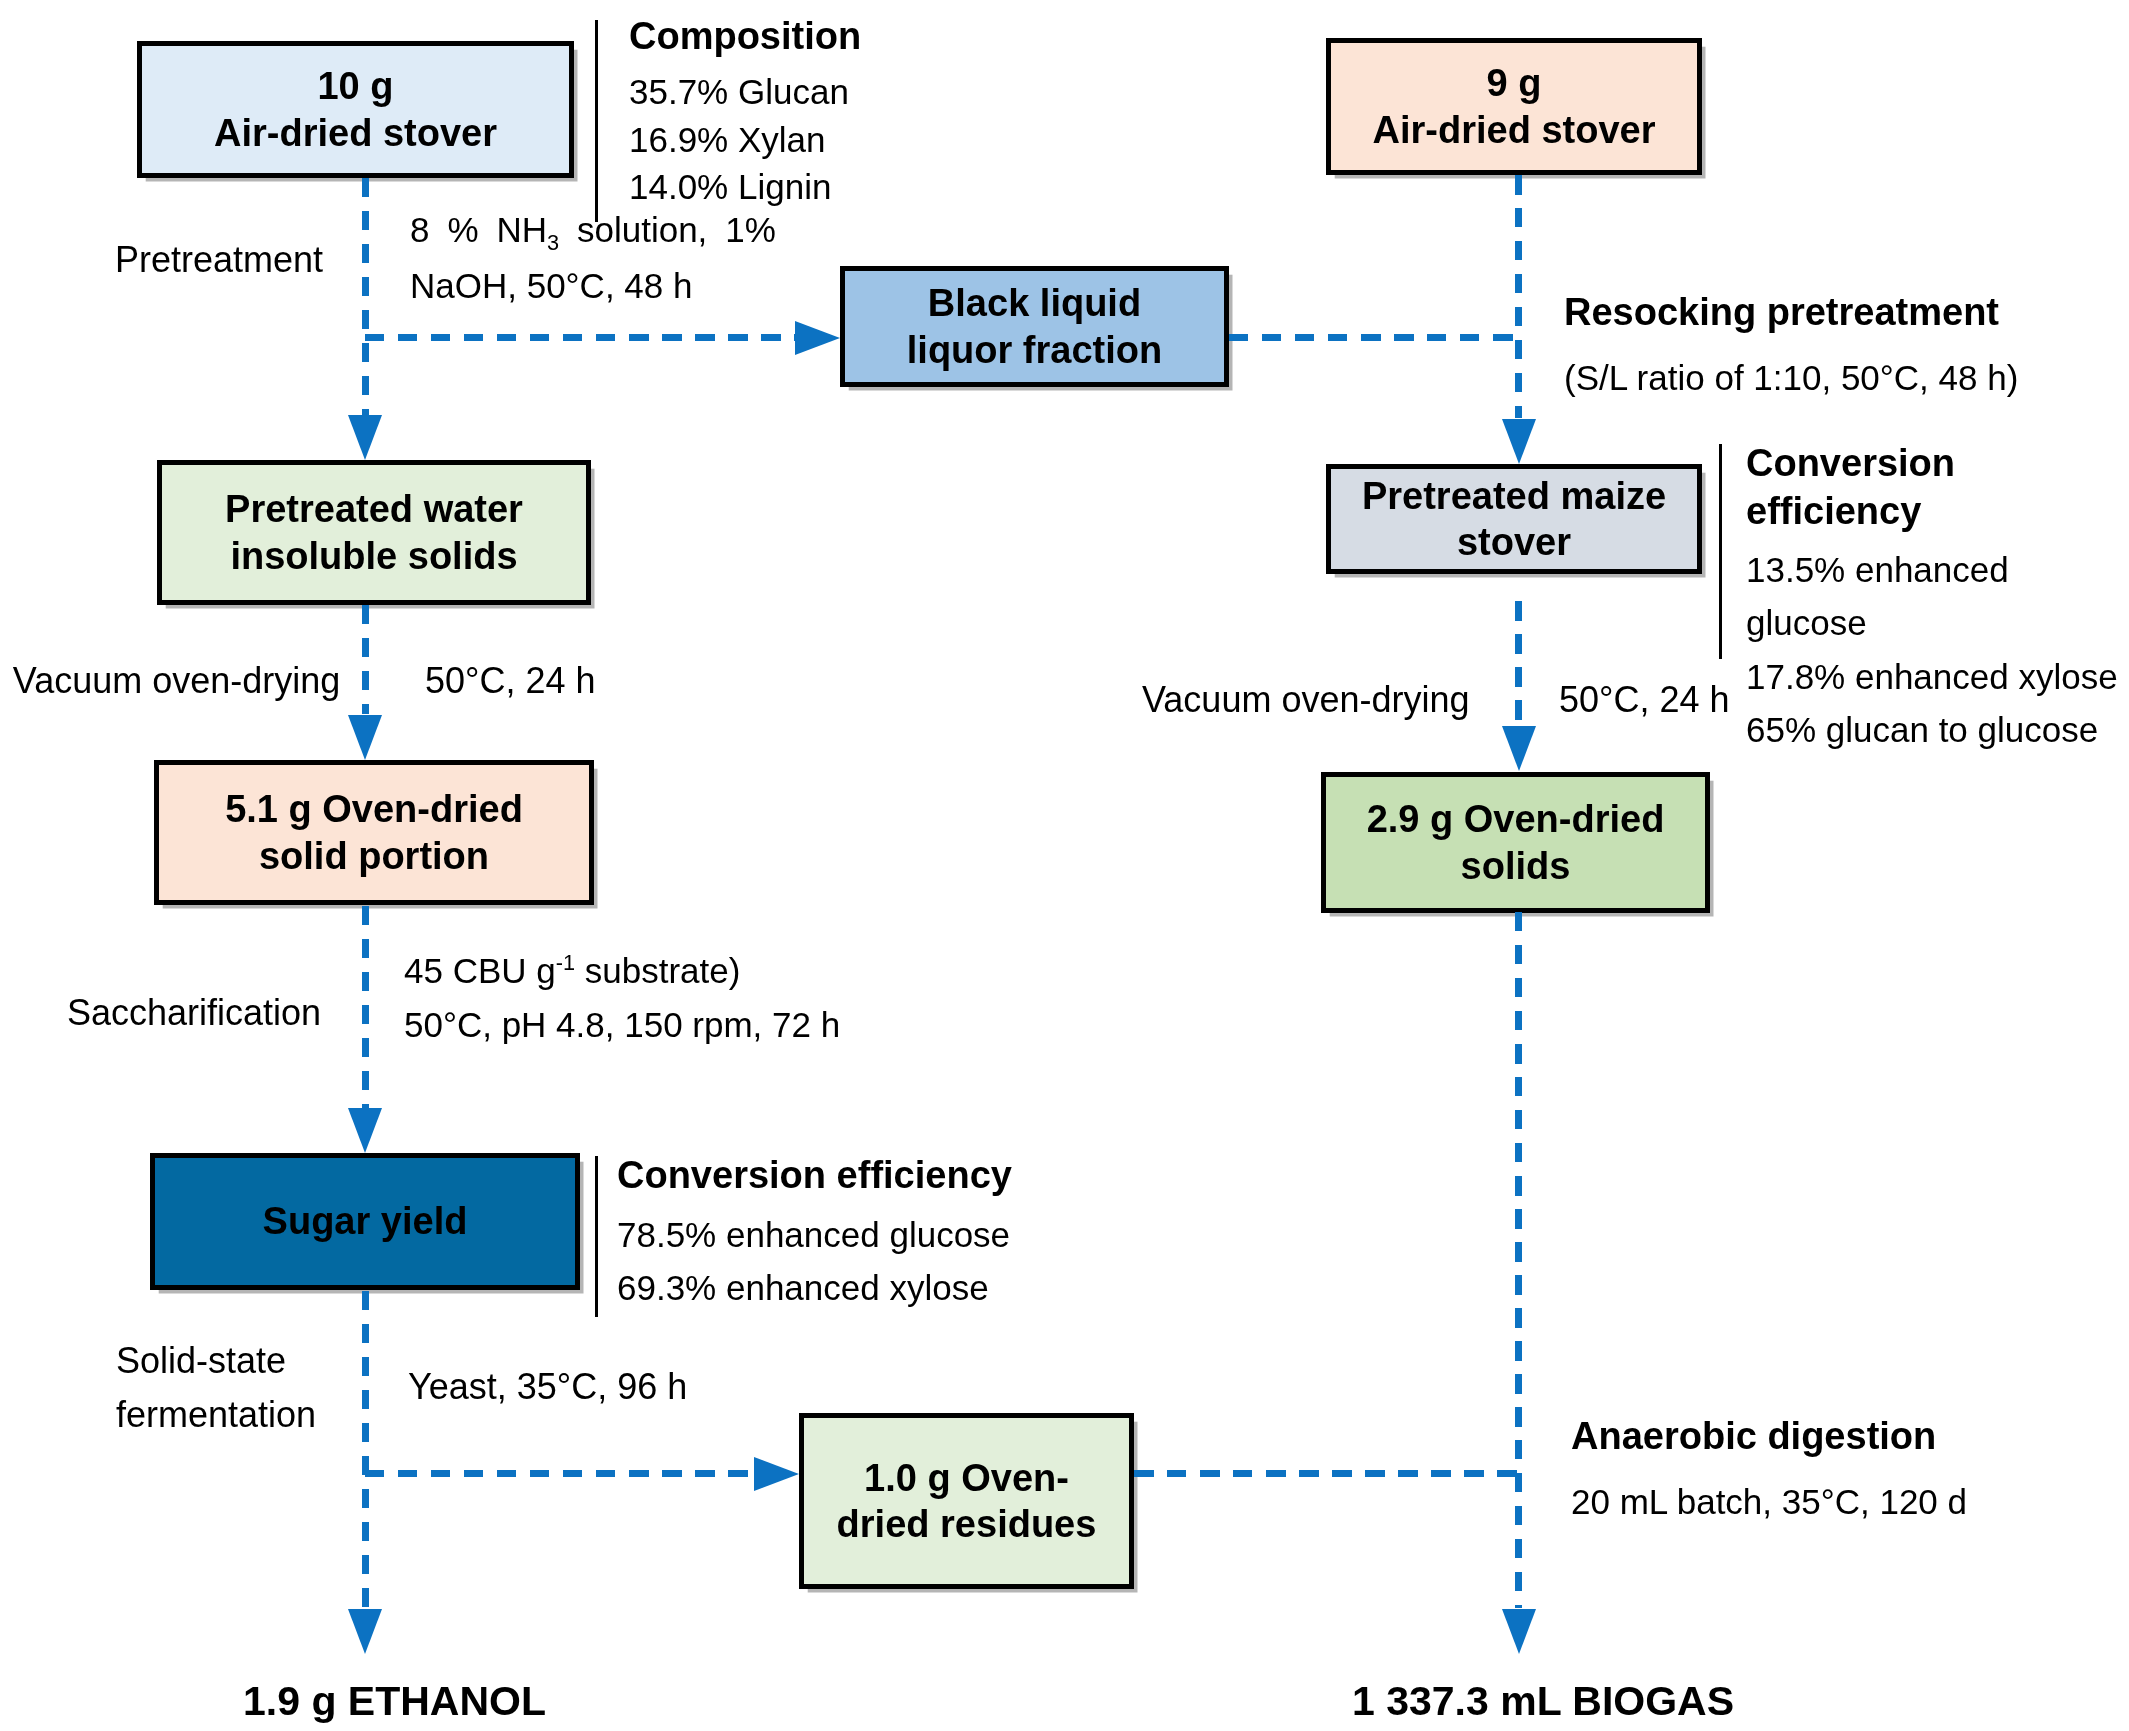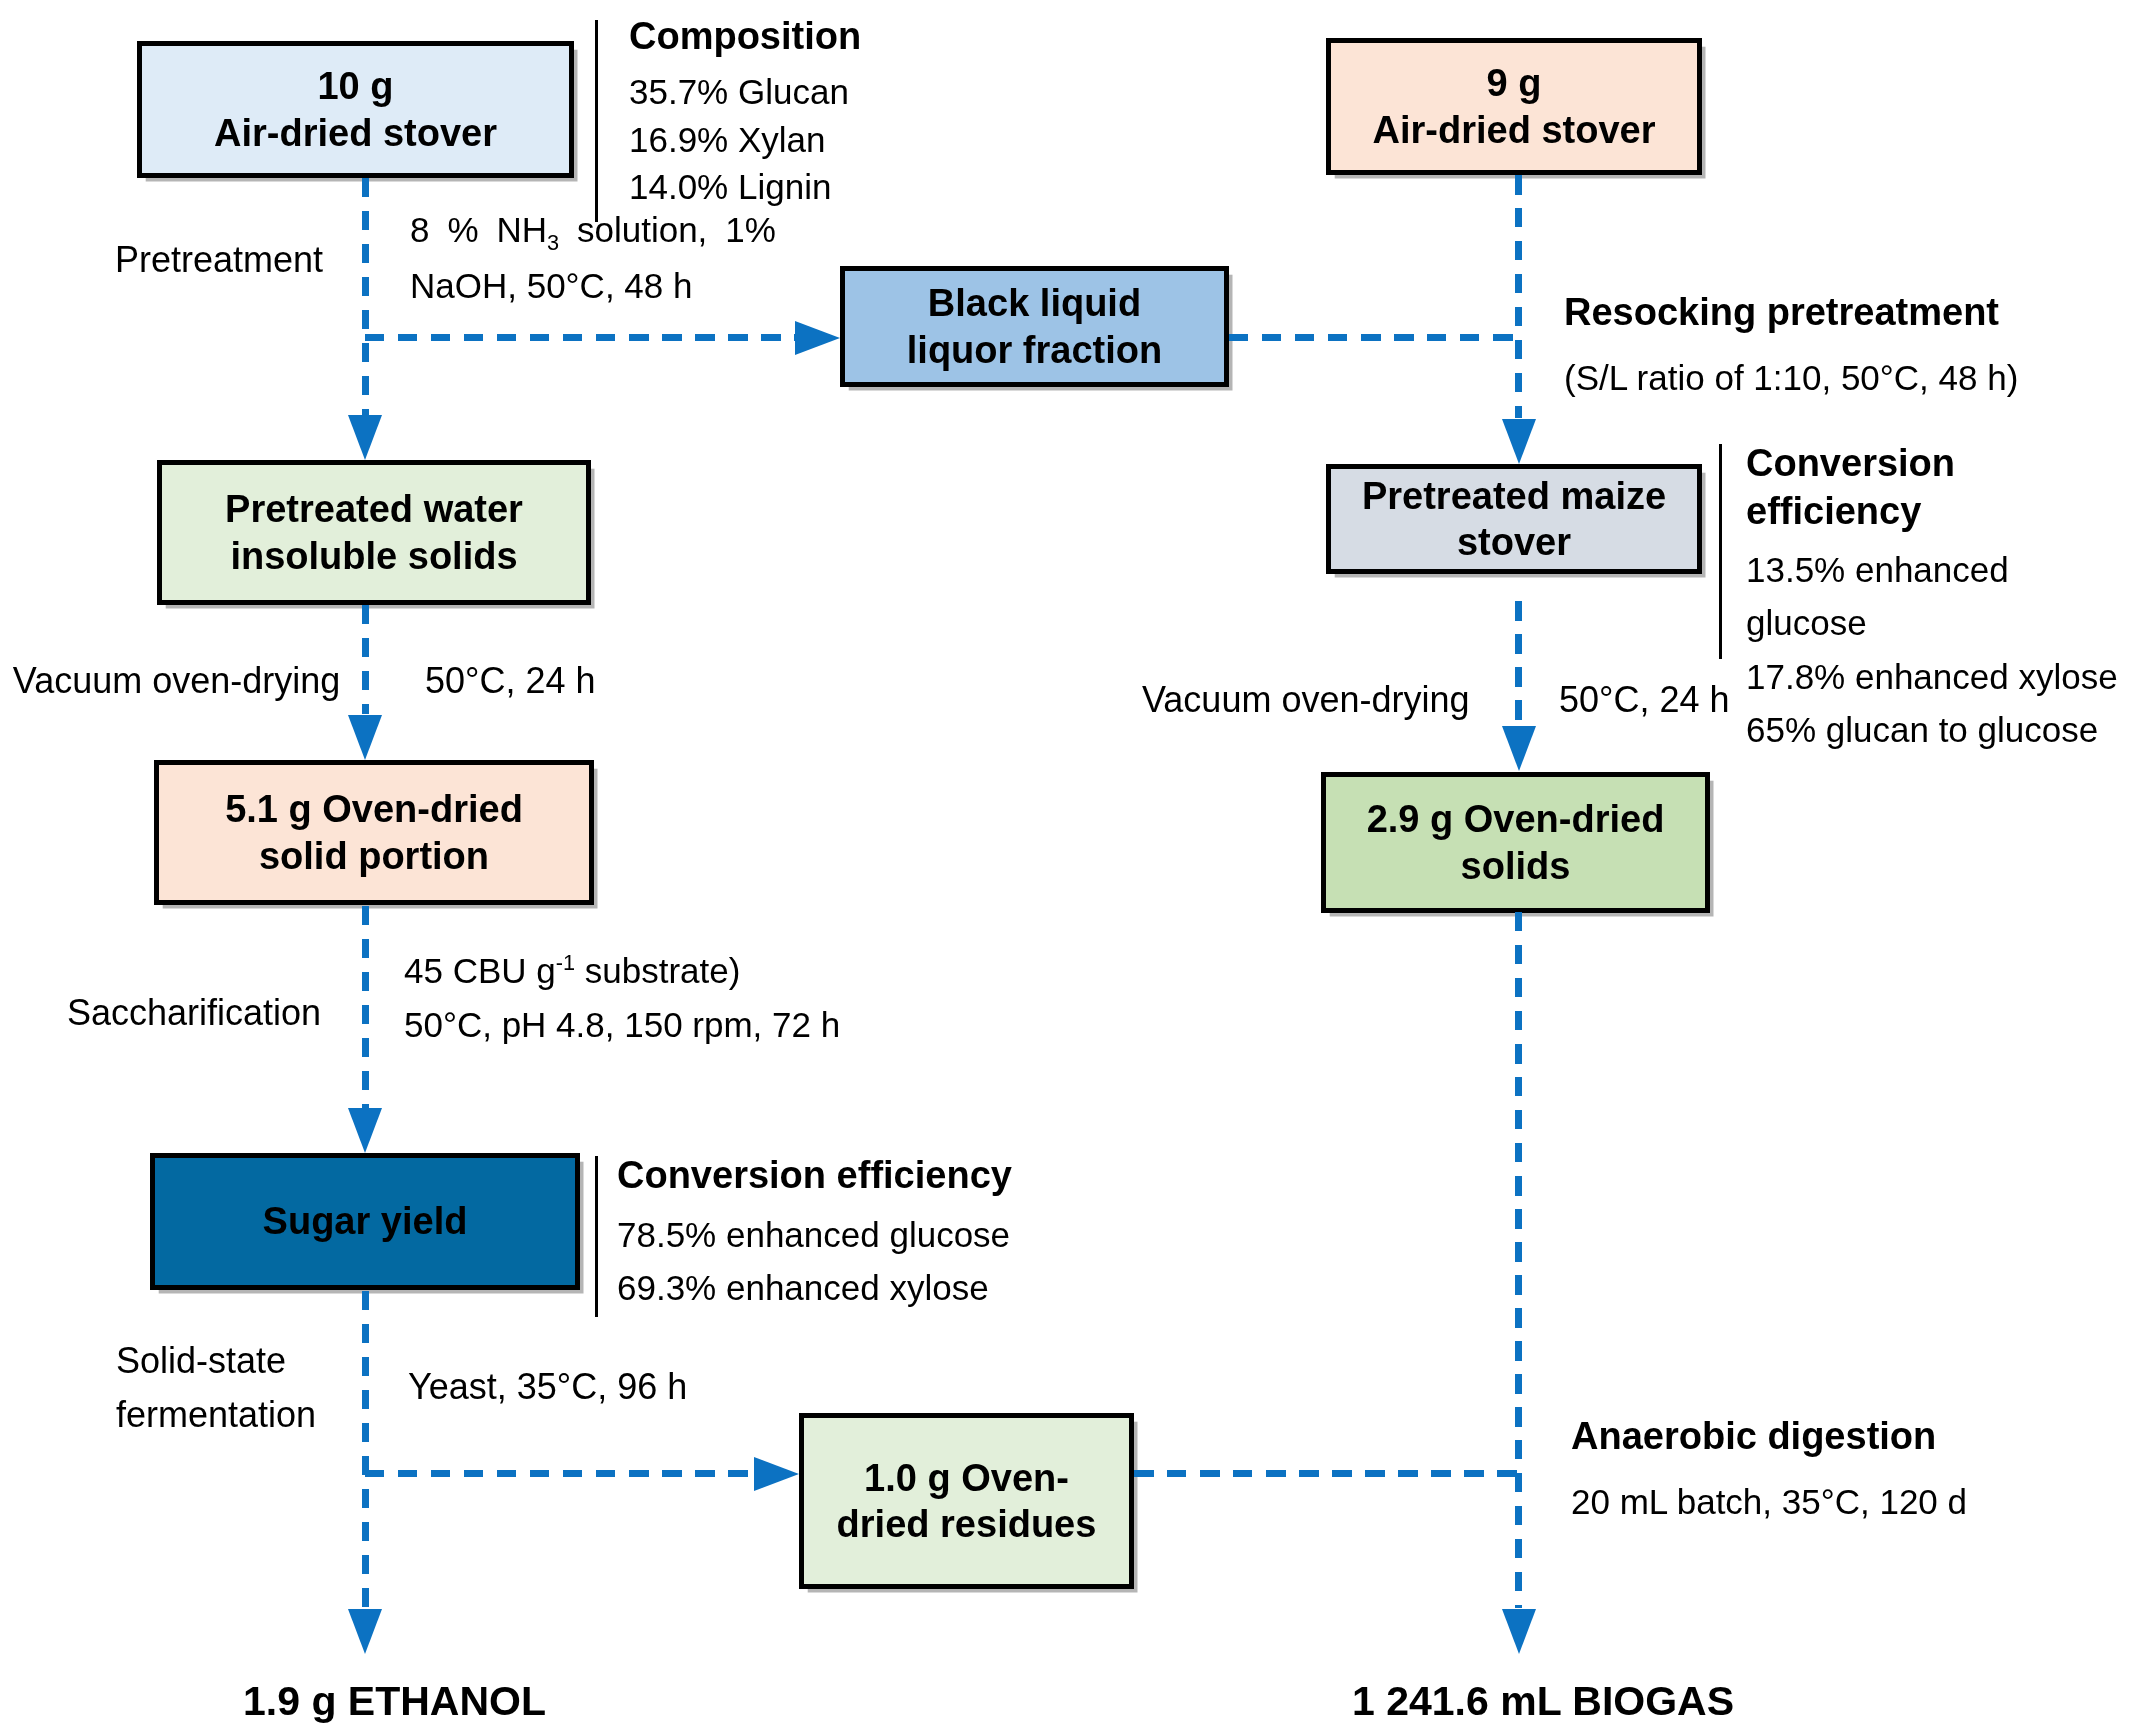--- a/index.html
+++ b/index.html
@@ -146,21 +146,21 @@
   </div>
 
   <div class="lbl" style="left:408px;top:1360px;">Yeast, 35°C, 96 h</div>
 
   <div class="note" style="left:1571px;top:1413px;">
     <div class="title" style="margin-bottom:15.4px;">Anaerobic digestion</div>
     <div>20 mL batch, 35°C, 120 d</div>
   </div>
 
   <div class="out" style="left:243px;top:1678px;">1.9 g ETHANOL</div>
-  <div class="out" style="left:1352px;top:1678px;">1 241.6 mL BIOGAS</div>
+  <div class="out" style="left:1352px;top:1678px;">1 337.3 mL BIOGAS</div>
 
   <div class="vdash" style="left:362px;top:178px;height:237px;"></div>
   <div class="ah-down" style="left:348px;top:415px;"></div>
 
   <div class="hdash" style="left:365px;top:334px;width:433px;"></div>
   <div class="ah-right" style="left:795px;top:321px;"></div>
 
   <div class="vdash" style="left:362px;top:605px;height:109px;"></div>
   <div class="ah-down" style="left:348px;top:715px;"></div>
 

